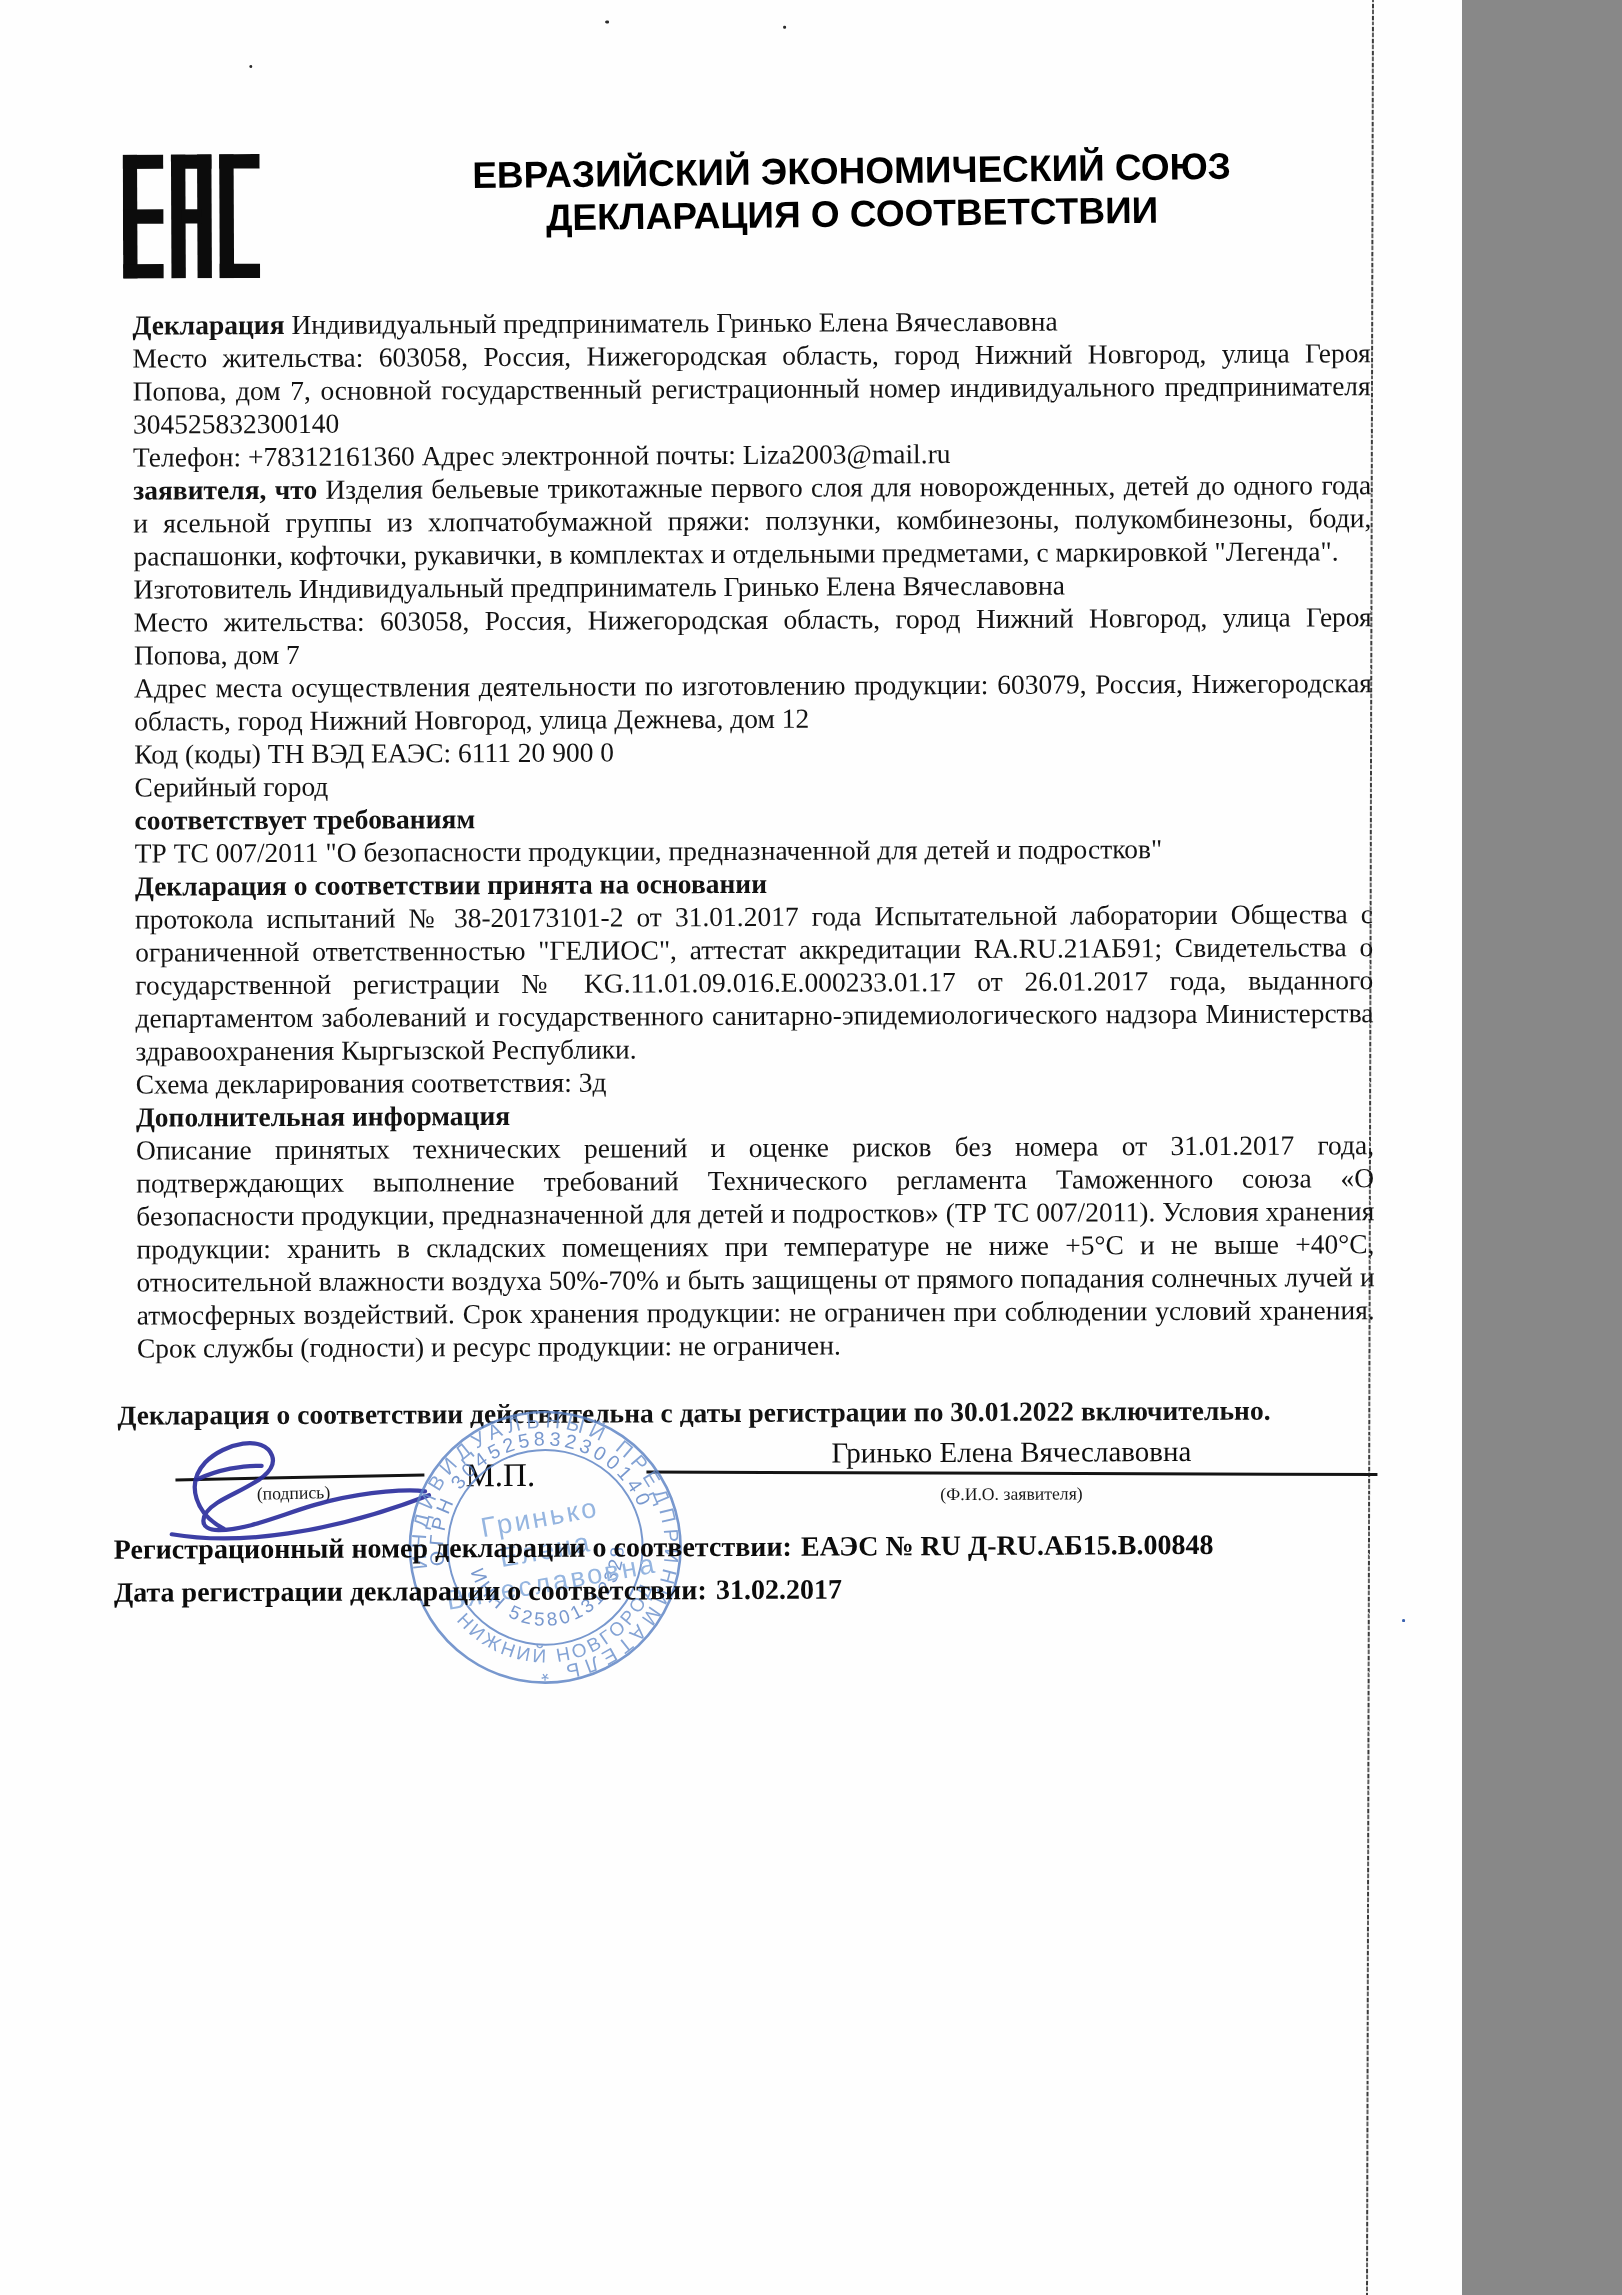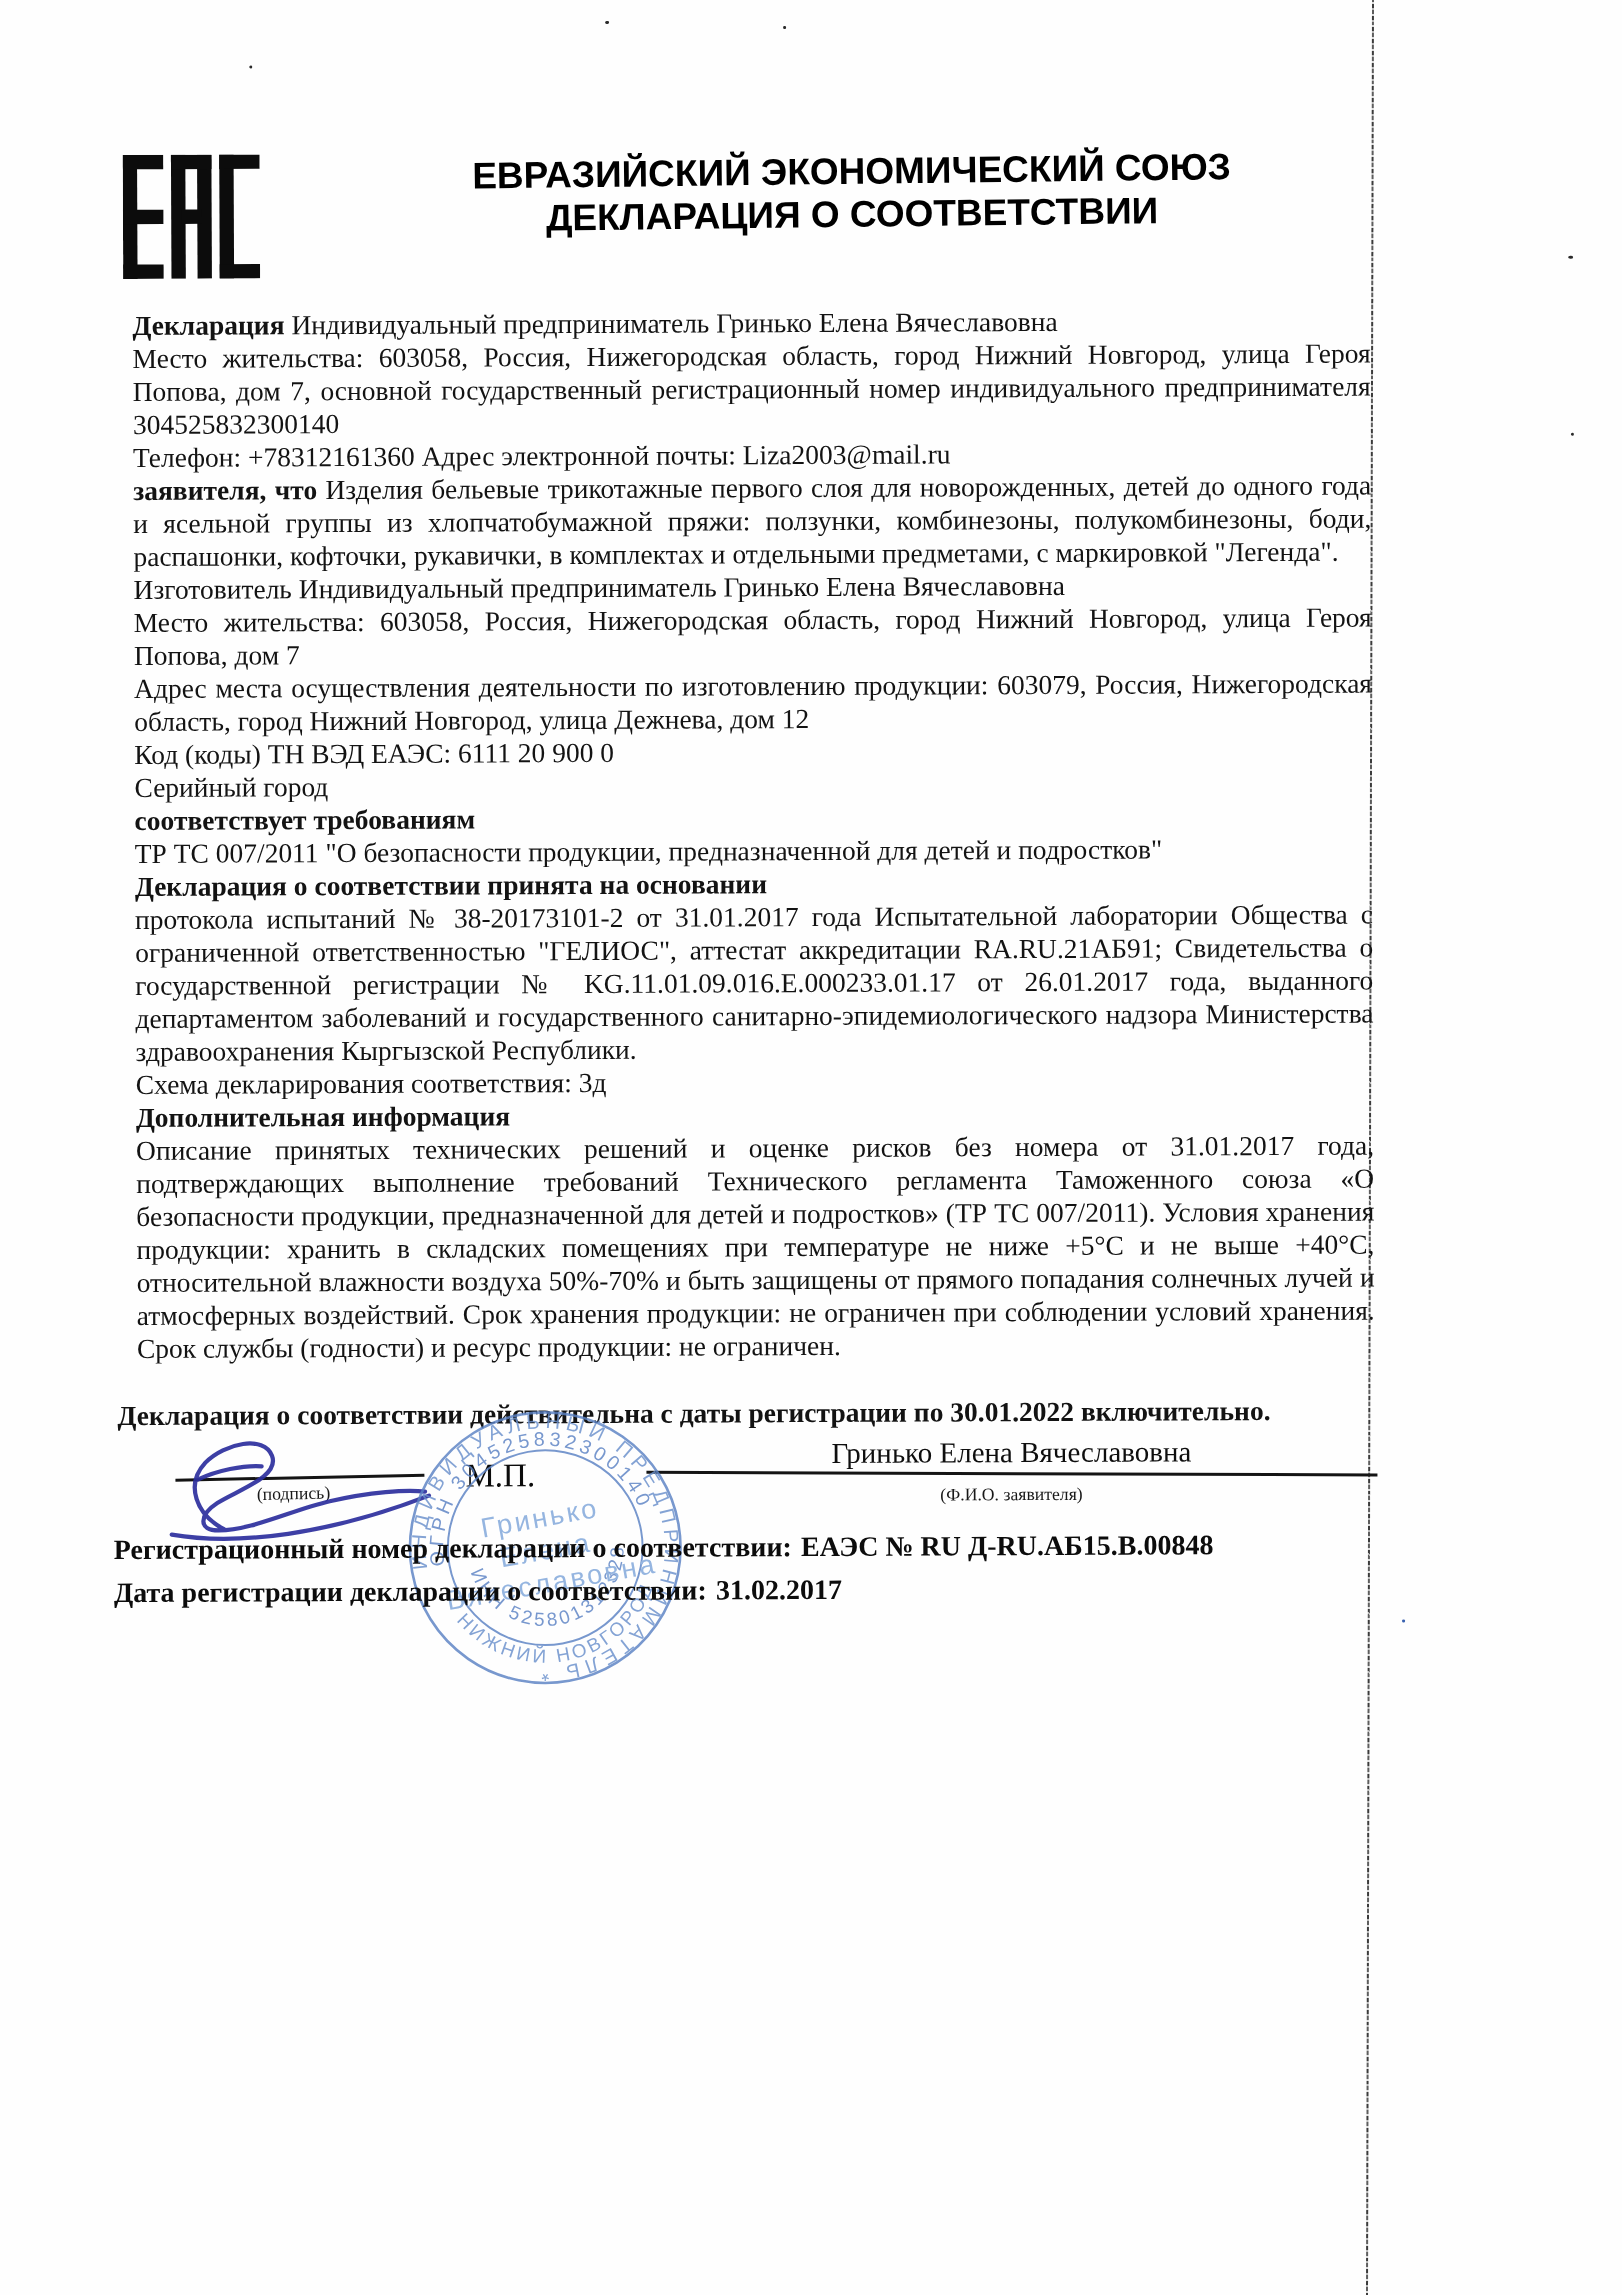--- a/index.html
+++ b/index.html
@@ -1,17 +1,17 @@
 <!DOCTYPE html>
 <html style="font-size:10.5px"><head>
 <meta charset="utf-8">
 <style>
   html,body { margin:0; padding:0; background:#888; }
   .page {
-    position:relative; width:1622px; height:2295px;
+    position:relative; width:1462px; height:2295px;
     background:#fefefe; overflow:hidden;
     font-family:"Liberation Serif", serif; color:#131313;
   }
   .content { position:absolute; inset:0; transform:rotate(-0.25deg); transform-origin:50% 40%; }
 
   
   .scan-line {
     position:absolute; left:1369px; top:-7.9px; width:2px; height:2316px;
     background:repeating-linear-gradient(180deg,
       rgba(25,25,25,0.85) 0 3.9px, rgba(25,25,25,0.30) 3.9px 5.9px,

